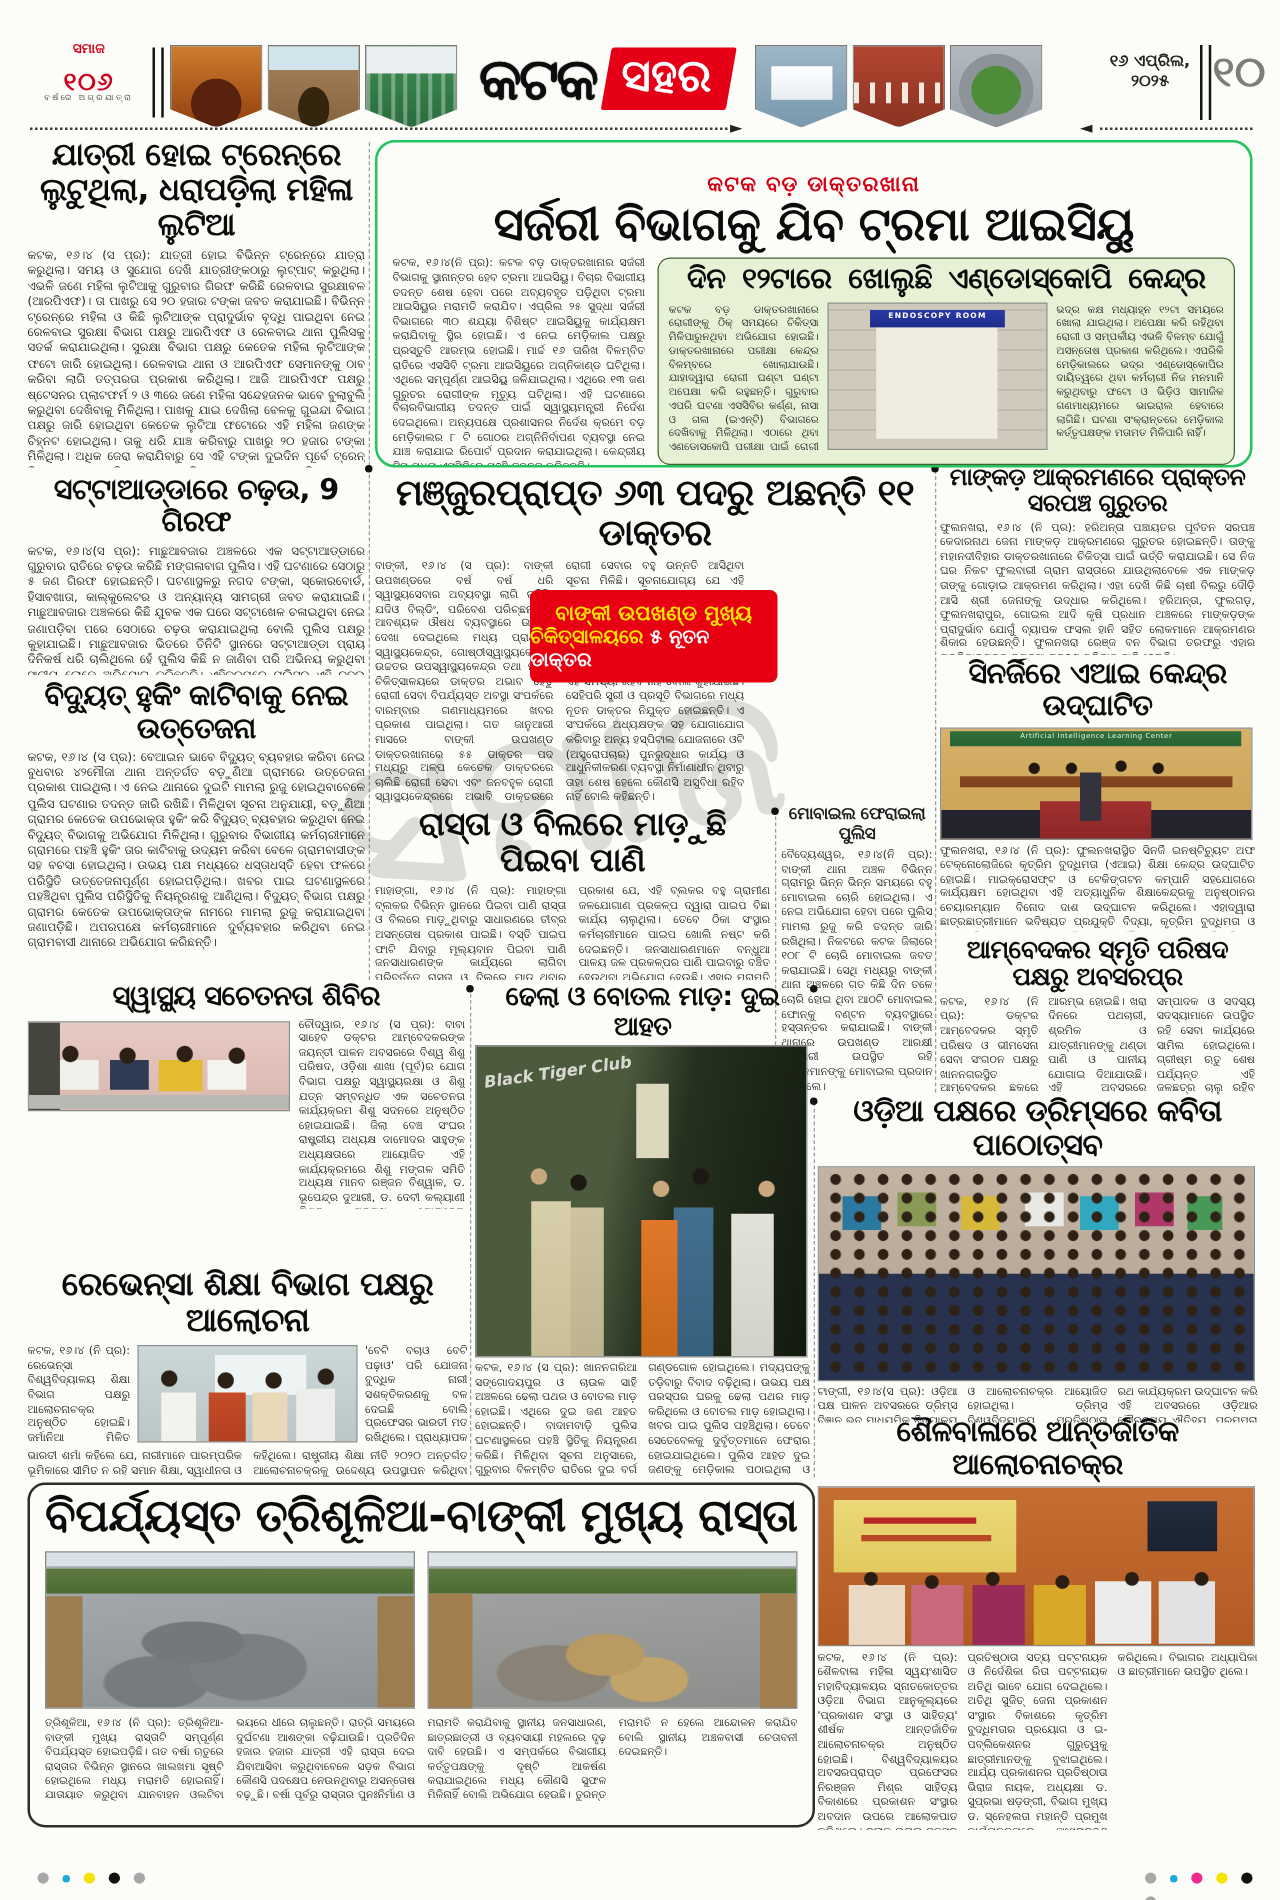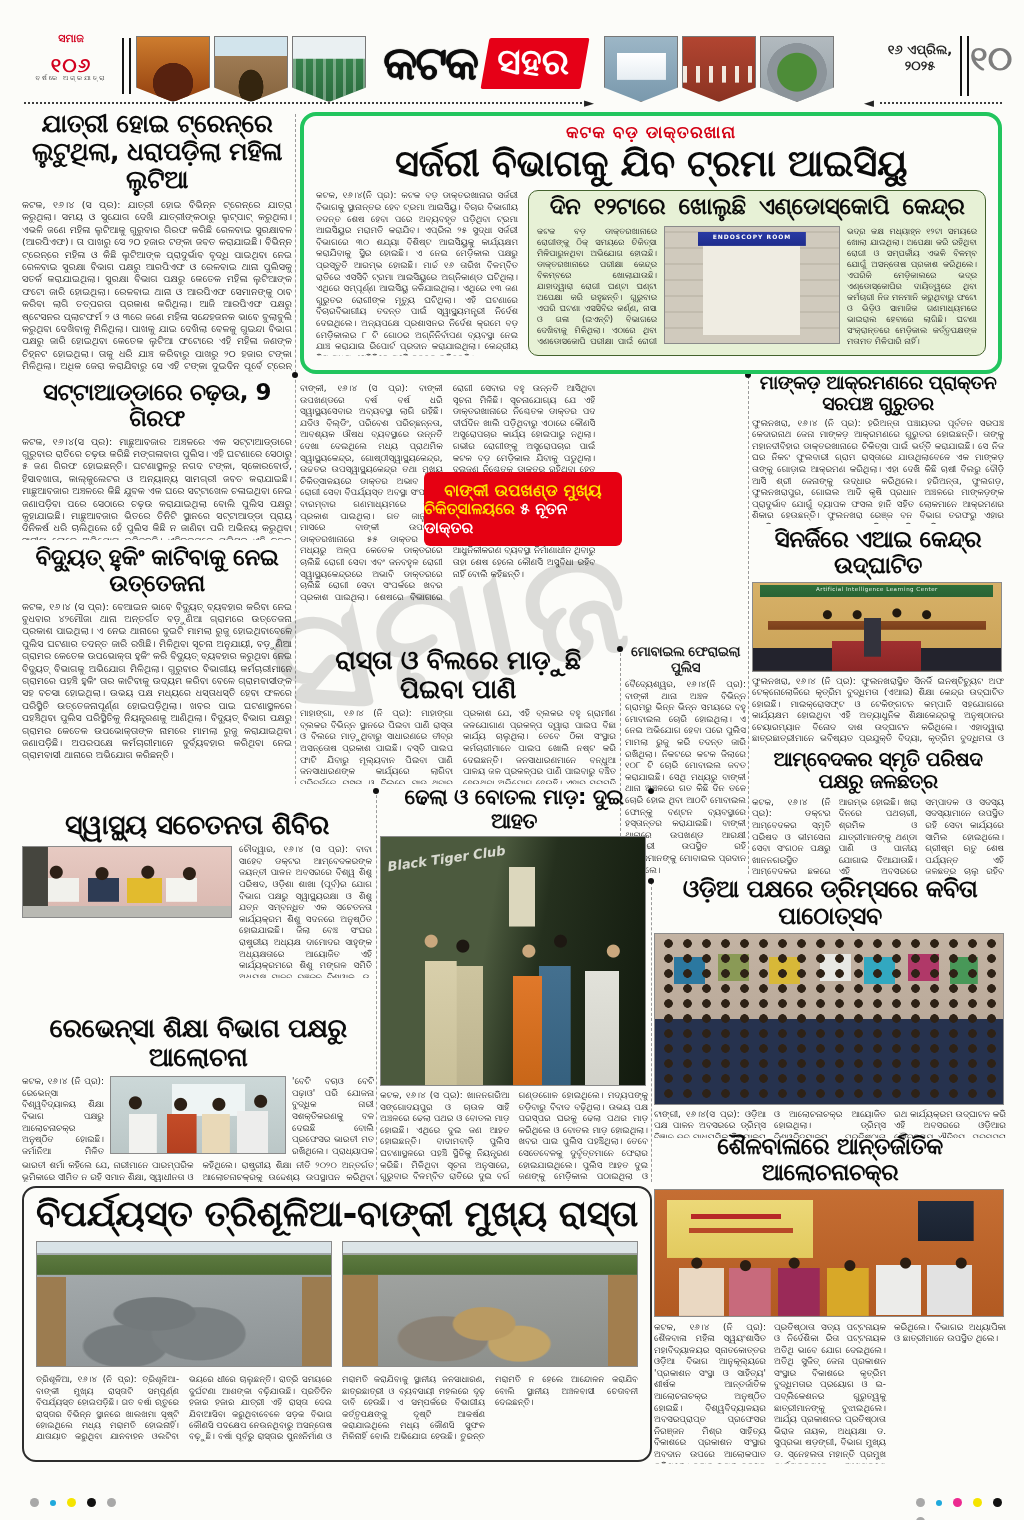--- a/index.html
+++ b/index.html
@@ -29,21 +29,21 @@
   .dotrule{border-top:2.5px dotted #3e3e3e;height:0;}
   .rarrow{font-size:13px;color:#222;}
   
   .art{position:absolute;overflow:hidden;}
   .hl{font-weight:900;text-align:center;color:#0b0b0b;line-height:1.12;letter-spacing:-0.5px;}
   .bd{font-size:9.5px;line-height:12.4px;text-align:justify;color:#1b1b1b;column-fill:auto;overflow:hidden;}
   .sm{font-size:8.8px;line-height:11.6px;}
   .vsep{border-left:1.5px dashed #9a9a9a;width:0;}
   .dot{width:6px;height:6px;border-radius:50%;background:#111;}
   
-  .mainbox{left:300px;top:112px;width:702px;height:262px;border:4px solid #22c55e;border-radius:16px;padding:6px 12px;box-sizing:border-box;}
+  .mainbox{left:300px;top:112px;width:702px;height:262px;border:2px solid #22c55e;border-radius:16px;padding:24px 12px;box-sizing:border-box;}
   .kicker{color:#d40014;font-size:17px;font-weight:900;text-align:center;letter-spacing:1px;}
   .greenbox{background:#e7f1d6;border:1.5px solid #44622e;border-radius:10px;padding:5px 8px;box-sizing:border-box;}
   .redbox{position:absolute;left:124px;top:94px;width:198px;height:74px;background:#e60012;border-radius:6px;
           display:flex;flex-direction:column;align-items:center;justify-content:center;z-index:3;line-height:1.2;}
   .redbox .r1{color:#ffe400;font-size:16.5px;font-weight:900;}
   .redbox .r2{font-size:15.5px;font-weight:900;}
   .redbox .r2 .y{color:#ffe400;}
   .redbox .r2 .w{color:#ffffff;}
   
   .photo{position:relative;border:1px solid #8b8b8b;box-sizing:border-box;overflow:hidden;}
@@ -233,20 +233,21 @@
           <div class="photo ph-endo" style="width:176px;height:118px;flex:none;">
             <span class="door-sign">ENDOSCOPY ROOM</span>
           </div>
           <div class="bd sm" style="flex:1;height:118px;font-size:8.4px;line-height:11px;">ଭଦ୍ର କକ୍ଷ ମଧ୍ୟାହ୍ନ ୧୨ଟା ସମୟରେ ଖୋଲା ଯାଇଥିଲା। ଅପେକ୍ଷା କରି ରହିଥିବା ରୋଗୀ ଓ ସମ୍ପର୍କୀୟ ଏଭଳି ବିଳମ୍ବ ଯୋଗୁଁ ଅସନ୍ତୋଷ ପ୍ରକାଶ କରିଥିଲେ। ଏପରିକି ମେଡ଼ିକାଲରେ ଭଦ୍ର ଏଣ୍ଡୋସ୍କୋପିର ଦାୟିତ୍ୱରେ ଥିବା କର୍ମଚାରୀ ନିଜ ମନମାନି କରୁଥିବାରୁ ଫଟୋ ଓ ଭିଡ଼ିଓ ସାମାଜିକ ଗଣମାଧ୍ୟମରେ ଭାଇରାଲ ହେବାରେ ଲାଗିଛି। ଘଟଣା ସଂକ୍ରାନ୍ତରେ ମେଡ଼ିକାଲ କର୍ତ୍ତୃପକ୍ଷଙ୍କ ମତାମତ ମିଳିପାରି ନାହିଁ।</div>
         </div>
       </div>
     </div>
   </div>
 
   <div class="art" style="left:300px;top:378px;width:448px;height:264px;">
+    <div class="hl" style="font-size:29px;">ମଞ୍ଜୁରପ୍ରାପ୍ତ ୬୩ ପଦରୁ ଅଛନ୍ତି ୧୧ ଡାକ୍ତର</div>
     <div class="bd sm" style="height:222px;margin-top:5px;column-count:3;column-gap:10px;">ବାଙ୍କୀ, ୧୬।୪ (ସ ପ୍ର): ବାଙ୍କୀ ଉପଖଣ୍ଡରେ ବର୍ଷ ବର୍ଷ ଧରି ସ୍ୱାସ୍ଥ୍ୟସେବାର ଅବ୍ୟବସ୍ଥା ଲାଗି ରହିଛି। ଯଦିଓ ବିଲ୍‌ଡିଂ, ପରିବେଶ ପରିଚ୍ଛନ୍ନତା, ଆବଶ୍ୟକ ଔଷଧ ବ୍ୟବସ୍ଥାରେ ଉନ୍ନତି ଦେଖା ଦେଇଥିଲେ ମଧ୍ୟ ପ୍ରାଥମିକ ସ୍ୱାସ୍ଥ୍ୟକେନ୍ଦ୍ର, ଗୋଷ୍ଠୀସ୍ୱାସ୍ଥ୍ୟକେନ୍ଦ୍ର, ଉଚ୍ଚତର ଉପସ୍ୱାସ୍ଥ୍ୟକେନ୍ଦ୍ର ତଥା ମୁଖ୍ୟ ଚିକିତ୍ସାଳୟରେ ଡାକ୍ତର ଅଭାବ ହେତୁ ରୋଗୀ ସେବା ବିପର୍ଯ୍ୟସ୍ତ ଅବସ୍ଥା ସଂପର୍କରେ ବାରମ୍ବାର ଗଣମାଧ୍ୟମରେ ଖବର ପ୍ରକାଶ ପାଇଥିଲା। ଗତ ଜାନୁଆରୀ ମାସରେ ବାଙ୍କୀ ଉପଖଣ୍ଡ ଡାକ୍ତରଖାନାରେ ୫୫ ଡାକ୍ତର ପଦ ମଧ୍ୟରୁ ଅଳ୍ପ କେତେକ ଡାକ୍ତରରେ ଚାଲିଛି ରୋଗୀ ସେବା ଏବଂ ଜନବହୁଳ ରୋଗୀ ସ୍ୱାସ୍ଥ୍ୟକେନ୍ଦ୍ରରେ ଅଭାବି ଡାକ୍ତରରେ ଚାଲିଛି ରୋଗୀ ସେବା ସଂପର୍କରେ ଖବର ପ୍ରକାଶ ପାଇଥିଲା। ଶେଷରେ ବିଭାଗରେ ରୋଗୀ ସେବାର ବହୁ ଉନ୍ନତି ଆସିଥିବା ସୂଚନା ମିଳିଛି। ସୂଚନାଯୋଗ୍ୟ ଯେ ଏହି ଡାକ୍ତରଖାନାରେ ନିଶ୍ଚେତକ ଡାକ୍ତର ପଦ ଦୀର୍ଘଦିନ ଖାଲି ପଡ଼ିଥିବାରୁ ଏଠାରେ କୌଣସି ଅସ୍ତ୍ରୋପଚାର କାର୍ଯ୍ୟ ହୋଇପାରୁ ନଥିଲା। ଗଭୀର ରୋଗୀଙ୍କୁ ଅସ୍ତ୍ରୋପଚାର ପାଇଁ କଟକ ବଡ଼ ମେଡ଼ିକାଲ ଯିବାକୁ ପଡୁଥିଲା। ଦୁଇଜଣ ନିଶ୍ଚେତକ ଡାକ୍ତର ରହିଥିବା ହେତୁ ଏହି ସମସ୍ୟା ରହିବ ନାହିଁ ବୋଲି କୁହାଯାଇଛି। ସେହିପରି ସ୍ତ୍ରୀ ଓ ପ୍ରସୂତି ବିଭାଗରେ ମଧ୍ୟ ନୂତନ ଡାକ୍ତର ନିଯୁକ୍ତ ହୋଇଛନ୍ତି। ଏ ସଂପର୍କରେ ଅଧ୍ୟକ୍ଷଙ୍କ ସହ ଯୋଗାଯୋଗ କରିବାରୁ ଅନ୍ୟ ହସ୍ପିଟାଲ ଯୋଜନାରେ ଓଟି (ଅସ୍ତ୍ରୋପଚାର) ପୁନରୁଦ୍ଧାର କାର୍ଯ୍ୟ ଓ ଆଧୁନିକୀକରଣ ବ୍ୟବସ୍ଥା ନିର୍ମାଣାଧୀନ ଥିବାରୁ ତାହା ଶେଷ ହେଲେ କୌଣସି ଅସୁବିଧା ରହିବ ନାହିଁ ବୋଲି କହିଛନ୍ତି।</div>
     <div class="redbox">
       <div class="r1">ବାଙ୍କୀ ଉପଖଣ୍ଡ ମୁଖ୍ୟ</div>
       <div class="r2">
         <span class="y">ଚିକିତ୍ସାଳୟରେ </span><span class="w">୫ ନୂତନ ଡାକ୍ତର</span>
       </div>
     </div>
   </div>
 
   <div class="art" style="left:300px;top:646px;width:316px;height:138px;">
@@ -266,26 +267,26 @@
 
   <div class="art" style="left:752px;top:527px;width:252px;height:218px;">
     <div class="hl" style="font-size:23px;">ସିନର୍ଜିରେ ଏଆଇ କେନ୍ଦ୍ର ଉଦ୍‌ଘାଟିତ</div>
     <div class="photo ph-ai" style="width:250px;height:90px;margin-top:3px;">
       <span class="banner-txt">Artificial Intelligence Learning Center</span>
     </div>
     <div class="bd sm" style="height:92px;margin-top:4px;">ଫୁଲନଖରା, ୧୬।୪ (ନି ପ୍ର): ଫୁଲନଖରାସ୍ଥିତ ସିନର୍ଜି ଇନଷ୍ଟିଚ୍ୟୁଟ ଅଫ ଟେକ୍ନୋଲୋଜିରେ କୃତ୍ରିମ ବୁଦ୍ଧିମତା (ଏଆଇ) ଶିକ୍ଷା କେନ୍ଦ୍ର ଉଦ୍‌ଘାଟିତ ହୋଇଛି। ମାଇକ୍ରୋସଫ୍ଟ ଓ ଟେକିଙ୍ଗଟନ କମ୍ପାନି ସହଯୋଗରେ କାର୍ଯ୍ୟକ୍ଷମ ହୋଇଥିବା ଏହି ଅତ୍ୟାଧୁନିକ ଶିକ୍ଷାକେନ୍ଦ୍ରକୁ ଅନୁଷ୍ଠାନର ଚେୟାରମ୍ୟାନ ବିନୋଦ ଦାଶ ଉଦ୍‌ଘାଟନ କରିଥିଲେ। ଏହାଦ୍ୱାରା ଛାତ୍ରଛାତ୍ରୀମାନେ ଭବିଷ୍ୟତ ପ୍ରଯୁକ୍ତି ବିଦ୍ୟା, କୃତ୍ରିମ ବୁଦ୍ଧିମତା ଓ ଯନ୍ତ୍ର ଶିକ୍ଷଣ ବାବଦରେ ଆଧୁନିକ ଜ୍ଞାନ କୌଶଳ ଆହରଣ କରିପାରିବେ। ନିର୍ଦେଶକ ପ୍ରଫେସର ଚିତ୍ରସେନ ଜଗତଦେବ, ଅଧ୍ୟକ୍ଷ ପ୍ରଫେସର ଅଭିନ୍ନ ମହାନ୍ତି, ବିଶ୍ୱ ସାହୁ, ପ୍ରଦ୍ୟୁମ୍ନ ରଥ, ପ୍ରଫେସର ଆନନ୍ଦଚନ୍ଦ୍ର ଦାସ, କିଶୋରକୁମାର ଜେନା, ମିହିର ଷଡ଼ଙ୍ଗୀ ପ୍ରମୁଖ ଉପସ୍ଥିତ ଥିଲେ। ପ୍ରଫେସର ଚିତ୍ତରଞ୍ଜନ ମହାନ୍ତି ଓ ପ୍ରଫେସର ସ୍ୱାଗତିକା ଦାଶ କାର୍ଯ୍ୟକ୍ରମ ପରିଚାଳନା କରିଥିଲେ।</div>
   </div>
 
   <div class="art" style="left:752px;top:748px;width:252px;height:128px;">
-    <div class="hl" style="font-size:20px;">ଆମ୍ବେଦକର ସ୍ମୃତି ପରିଷଦ ପକ୍ଷରୁ ଜଳଛତ୍ର</div>
+    <div class="hl" style="font-size:20px;">ଆମ୍ବେଦକର ସ୍ମୃତି ପରିଷଦ ପକ୍ଷରୁ ଅବସରପ୍ର</div>
     <div class="bd sm" style="height:98px;margin-top:4px;column-count:3;column-gap:8px;">କଟକ, ୧୬।୪ (ନି ପ୍ର): ଡକ୍ଟର ଆମ୍ବେଦକର ସ୍ମୃତି ପରିଷଦ ଓ ଭୀମସେନା ସେବା ସଂଗଠନ ପକ୍ଷରୁ ଖାନନଗରସ୍ଥିତ ଆମ୍ବେଦକର ଛକରେ ଜଳଛତ୍ର କାର୍ଯ୍ୟକ୍ରମ ଆରମ୍ଭ ହୋଇଛି। ଖରା ଦିନରେ ପଥଚାରୀ, ଶ୍ରମିକ ଓ ଯାତ୍ରୀମାନଙ୍କୁ ଥଣ୍ଡା ପାଣି ଓ ପାନୀୟ ଯୋଗାଇ ଦିଆଯାଉଛି। ଏହି ଅବସରରେ ପରିଷଦର ସଭାପତି, ସମ୍ପାଦକ ଓ ସଦସ୍ୟ ସଦସ୍ୟାମାନେ ଉପସ୍ଥିତ ରହି ସେବା କାର୍ଯ୍ୟରେ ସାମିଲ ହୋଇଥିଲେ। ଗ୍ରୀଷ୍ମ ଋତୁ ଶେଷ ପର୍ଯ୍ୟନ୍ତ ଏହି ଜଳଛତ୍ର ଚାଲୁ ରହିବ ବୋଲି ଆୟୋଜକମାନେ ସୂଚନା ଦେଇଛନ୍ତି।</div>
   </div>
 
   <div class="art" style="left:22px;top:786px;width:350px;height:192px;">
-    <div class="hl" style="font-size:27px;margin-top:24px;">ସ୍ୱାସ୍ଥ୍ୟ ସଚେତନତା ଶିବିର</div>
+    <div class="hl" style="font-size:22px;">ସ୍ୱାସ୍ଥ୍ୟ ସଚେତନତା ଶିବିର</div>
     <div style="margin-top:4px;height:152px;overflow:hidden;">
       <div class="photo ph-health" style="width:210px;height:72px;"></div>
       <div class="bd sm">ଚୌଦ୍ୱାର, ୧୬।୪ (ସ ପ୍ର): ବାବା ସାହେବ ଡକ୍ଟର ଆମ୍ବେଦକରଙ୍କ ଜୟନ୍ତୀ ପାଳନ ଅବସରରେ ବିଶ୍ୱ ଶିଶୁ ପରିଷଦ, ଓଡ଼ିଶା ଶାଖା (ପୂର୍ବ)ର ଯୋଗ ବିଭାଗ ପକ୍ଷରୁ ସ୍ୱାସ୍ଥ୍ୟରକ୍ଷା ଓ ଶିଶୁ ଯତ୍ନ ସମ୍ବନ୍ଧିତ ଏକ ସଚେତନତା କାର୍ଯ୍ୟକ୍ରମ ଶିଶୁ ସଦନରେ ଅନୁଷ୍ଠିତ ହୋଇଯାଇଛି। ଜିଲା ବେଞ୍ଚ ସଂଘର ରାଷ୍ଟ୍ରୀୟ ଅଧ୍ୟକ୍ଷ ଦାମୋଦର ସାହୁଙ୍କ ଅଧ୍ୟକ୍ଷତାରେ ଆୟୋଜିତ ଏହି କାର୍ଯ୍ୟକ୍ରମରେ ଶିଶୁ ମଙ୍ଗଳ ସମିତି ଅଧ୍ୟକ୍ଷ ମାନବ ରଞ୍ଜନ ବିଶ୍ୱାଳ, ଡ. ଭୂପେନ୍ଦ୍ର ଦୁଆରୀ, ଡ. ଦେବୀ କଲ୍ୟାଣୀ ମିଶ୍ର ପ୍ରମୁଖ ଯୋଗଦେଇ ଶିଶୁମାନଙ୍କର ସ୍ୱାସ୍ଥ୍ୟ ସ୍ଥିତି, ଯତ୍ନ ଓ ପରିବେଶ ପରିଚ୍ଛନ୍ନତା ଉପରେ ଆଲୋଚନା କରିଥିଲେ। ଏହି ଅବସରରେ ଶିଶୁ ସଦନର ଅନ୍ତେବାସୀମାନଙ୍କର ସ୍ୱାସ୍ଥ୍ୟ ପରୀକ୍ଷା କରାଯାଇଥିଲା। ସଦନର କର୍ମୀ ଅମିୟ କୁମାର ବେହେରା କାର୍ଯ୍ୟକ୍ରମ ସଂଯୋଜନା କରିଥିଲେ।</div>
     </div>
   </div>
 
   <div class="art" style="left:380px;top:786px;width:268px;height:396px;">
     <div class="hl" style="font-size:21px;">ଢେଲା ଓ ବୋତଲ ମାଡ଼: ଦୁଇ ଆହତ</div>
     <div class="photo ph-night" style="width:266px;height:250px;margin-top:3px;">
       <span class="graffiti">Black Tiger Club</span>

